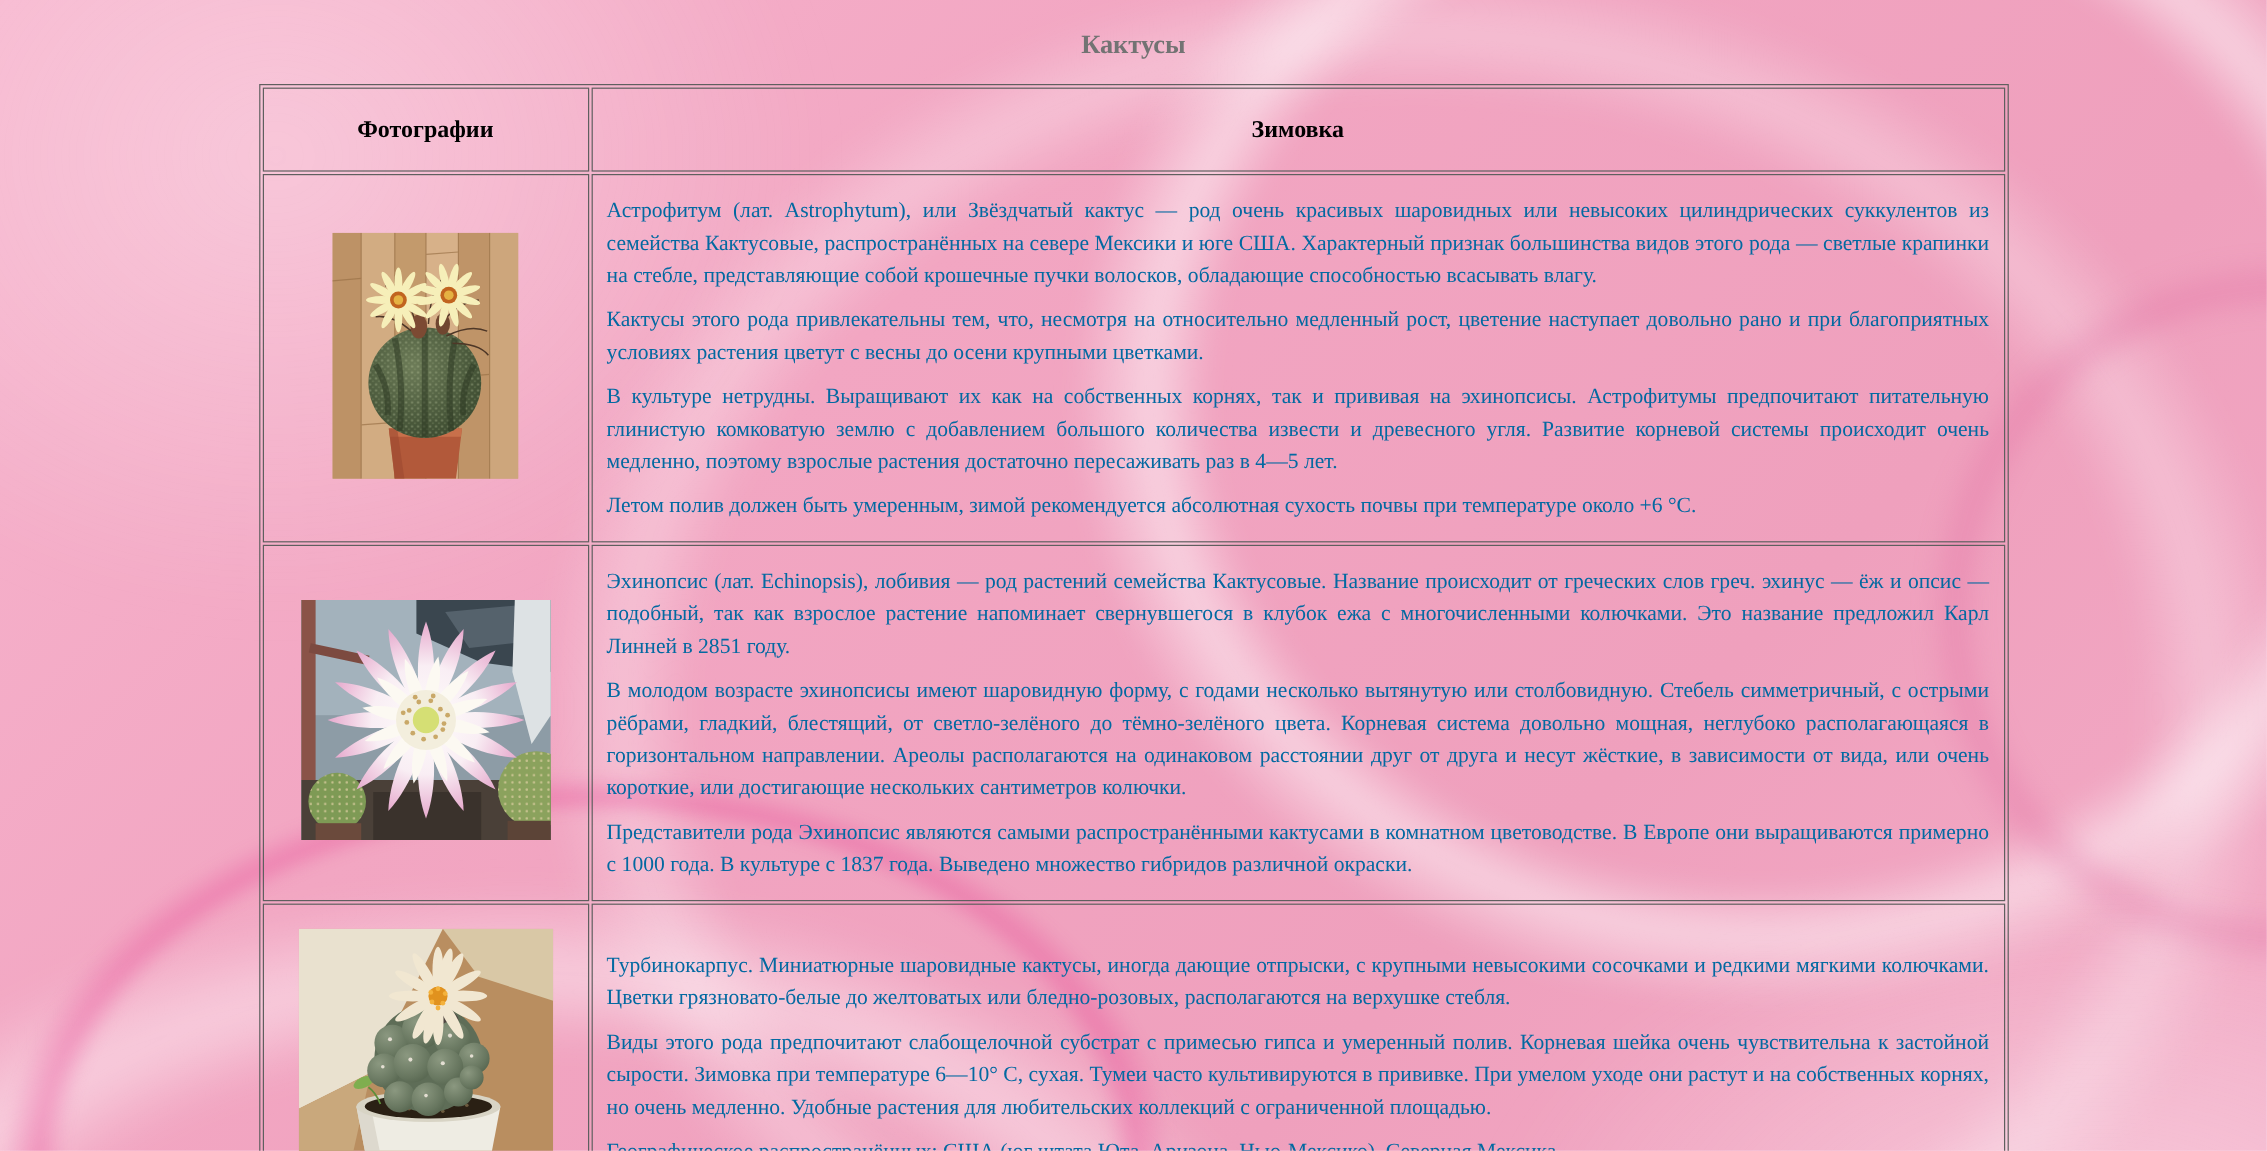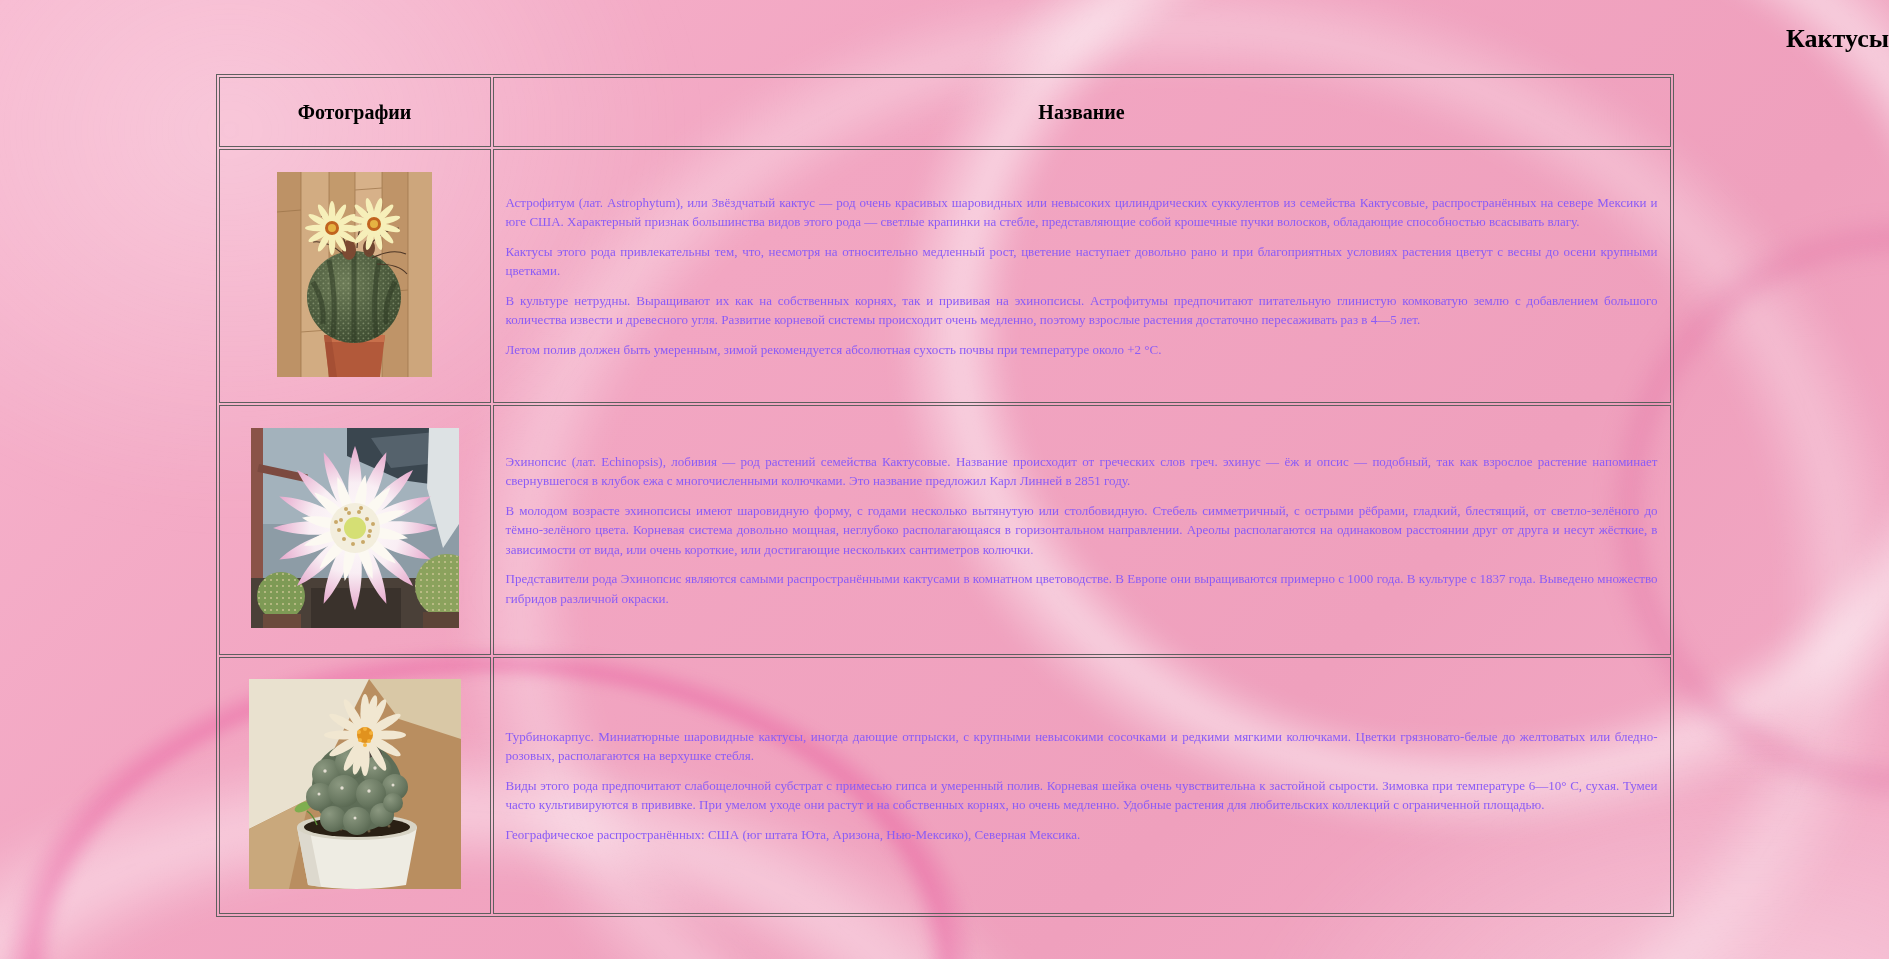--- a/index.html
+++ b/index.html
@@ -21,36 +21,36 @@
        background:radial-gradient(closest-side,rgba(228,55,140,0) 58%,rgba(228,55,140,.30) 61%,rgba(228,55,140,0) 65%);}
   .rb5{left:950px;top:560px;width:1600px;height:1000px;filter:blur(22px);
        background:radial-gradient(closest-side,rgba(255,255,255,.40),rgba(255,255,255,0) 65%);}
   .rb6{left:-420px;top:-420px;width:1300px;height:1100px;filter:blur(24px);
        background:radial-gradient(closest-side,rgba(255,255,255,.30),rgba(255,255,255,0) 70%);}
   .rb7{left:1450px;top:60px;width:900px;height:900px;filter:blur(8px);
        background:radial-gradient(closest-side,rgba(220,90,150,0) 55%,rgba(220,90,150,.25) 60%,rgba(220,90,150,0) 66%);}
 
   .content{position:relative;z-index:1;}
   h1.title{
-    margin:24px 0 20px;text-align:right;font-size:26px;font-weight:bold;color:#000000;
+    margin:24px 0 20px;text-align:center;font-size:22px;font-weight:bold;color:#737373;
   }
   table.cacti{
     width:1458px;margin:0 auto;
     border:1px solid #5f5f5f;border-collapse:separate;border-spacing:2px;
     table-layout:fixed;
   }
   th,td{border:1px solid #5f5f5f;vertical-align:middle;}
   th{font-size:20px;font-weight:bold;color:#000;text-align:center;}
   col.c-photo{width:272px;}
   tr.hdr th{height:66px;}
   td.photo-cell{text-align:center;}
   td.photo-cell .photo{display:inline-block;line-height:0;}
   td.desc-cell{padding:6px 12px;}
   td.desc-cell p{
-    margin:10px 0;font-size:13px;line-height:1.5;color:#8b5cf6;
+    margin:10px 0;font-size:18px;line-height:1.5;color:#0369a1;
     text-align:justify;
   }
   tr.r1 td{height:240px;}
   tr.r2 td{height:236px;}
   tr.r3 td{height:243px;margin-left:18px;}
 </style>
 </head>
 <body>
 
 <div class="bg">
@@ -67,21 +67,21 @@
   <h1 class="title">Кактусы</h1>
 
   <table class="cacti">
     <colgroup>
         <col class="c-photo">
         <col>
       </colgroup>
     <thead>
       <tr class="hdr">
         <th>Фотографии</th>
-        <th>Название</th>
+        <th>Зимовка</th>
       </tr>
     </thead>
     <tbody>
 
       <tr class="r1">
         <td class="photo-cell">
           <div class="photo">
             <svg width="155" height="205" viewBox="0 0 155 205">
               <defs>
                 <radialGradient id="ag1" cx="40%" cy="35%" r="75%">
@@ -173,21 +173,21 @@
                 <circle r="7" fill="#c1641f"></circle>
                   <circle r="4" fill="#e5b242"></circle>
               </g>
             </svg>
           </div>
         </td>
         <td class="desc-cell">
           <p>Астрофитум (лат. Astrophytum), или Звёздчатый кактус — род очень красивых шаровидных или невысоких цилиндрических суккулентов из семейства Кактусовые, распространённых на севере Мексики и юге США. Характерный признак большинства видов этого рода — светлые крапинки на стебле, представляющие собой крошечные пучки волосков, обладающие способностью всасывать влагу.</p>
           <p>Кактусы этого рода привлекательны тем, что, несмотря на относительно медленный рост, цветение наступает довольно рано и при благоприятных условиях растения цветут с весны до осени крупными цветками.</p>
           <p>В культуре нетрудны. Выращивают их как на собственных корнях, так и прививая на эхинопсисы. Астрофитумы предпочитают питательную глинистую комковатую землю с добавлением большого количества извести и древесного угля. Развитие корневой системы происходит очень медленно, поэтому взрослые растения достаточно пересаживать раз в 4—5 лет.</p>
-          <p>Летом полив должен быть умеренным, зимой рекомендуется абсолютная сухость почвы при температуре около +2 °C.</p>
+          <p>Летом полив должен быть умеренным, зимой рекомендуется абсолютная сухость почвы при температуре около +6 °C.</p>
         </td>
       </tr>
 
       <tr class="r2">
         <td class="photo-cell">
           <div class="photo">
             <svg width="208" height="200" viewBox="0 0 208 200">
               <defs>
                 <linearGradient id="epg" x1="0" y1="0" x2="0" y2="-82" gradientUnits="userSpaceOnUse">
                   <stop offset="0%" stop-color="#fefdfb"></stop>

